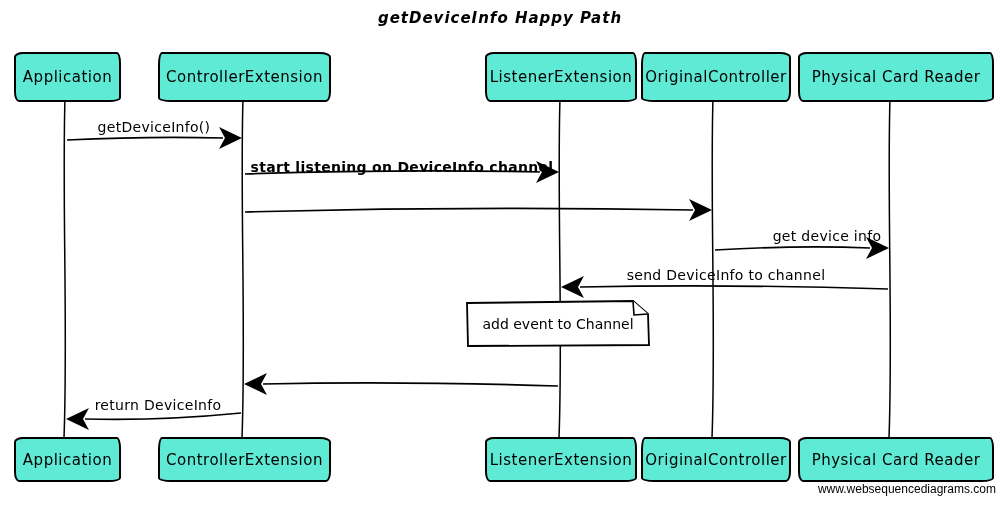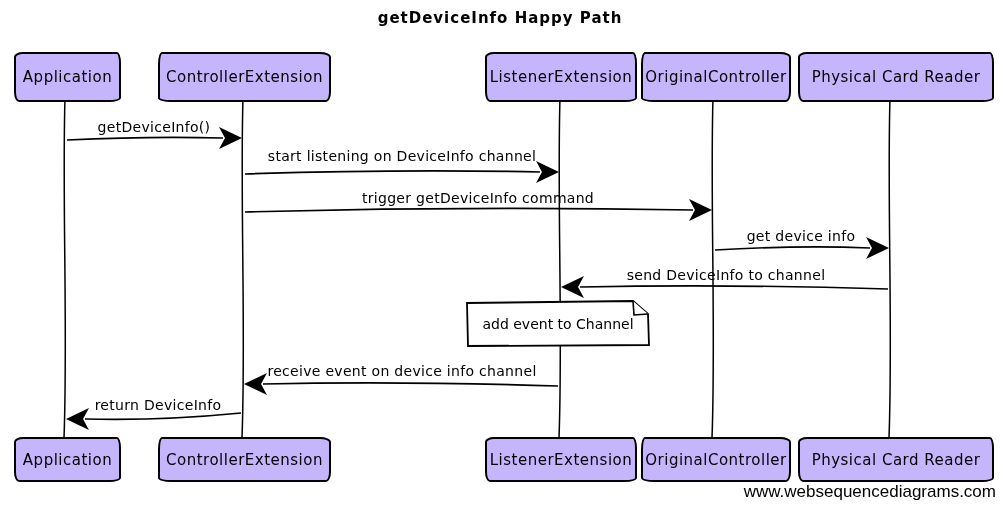--- a/index.html
+++ b/index.html
@@ -3,40 +3,40 @@
 <meta charset="utf-8">
 <style>
   html,body{margin:0;padding:0;background:#fff;}
   #stage{
     position:relative;width:1003px;height:505px;background:#fff;overflow:hidden;
     font-family:"DejaVu Sans",sans-serif;color:#000;
   }
   #diagram-svg{position:absolute;left:0;top:0;z-index:1;}
   .title{
     position:absolute;left:0;top:9px;width:1000px;text-align:center;
-    font-size:15px;font-weight:bold;letter-spacing:1px;z-index:3;
+    font-size:15px;font-weight:bold;letter-spacing:1px;z-index:3;font-style:italic;
   }
   .actor{
     position:absolute;display:flex;align-items:center;justify-content:center;
-    background:#c4b5fd;border:2px solid #000;z-index:4;
+    background:#5eead4;border:2px solid #000;z-index:4;
     border-radius:9px 4px 12px 5px / 5px 11px 4px 10px;
     font-size:15px;letter-spacing:0.5px;white-space:nowrap;
   }
   .actor.alt{border-radius:4px 11px 5px 13px / 12px 5px 10px 4px;text-align:right;}
   .msg-label{
     position:absolute;width:340px;text-align:center;font-size:14px;
     letter-spacing:0.3px;z-index:2;white-space:nowrap;
   }
   .note-label{
     position:absolute;left:467px;top:301px;width:182px;height:45px;
     display:flex;align-items:center;justify-content:center;
     font-size:14px;z-index:3;white-space:nowrap;
   }
   .footer{
-    position:absolute;right:7px;top:482px;font-size:17px;
+    position:absolute;right:7px;top:482px;font-size:12px;
     font-family:"Liberation Sans",sans-serif;z-index:3;
   }
 </style>
 </head>
 <body>
 
 <div id="stage">
 
   <div class="title">getDeviceInfo Happy Path</div>
 
@@ -86,25 +86,23 @@
     <span>ListenerExtension</span>
   </div>
   <div class="actor alt" style="left:641px;top:52px;width:146px;height:46px;">
     <span>OriginalController</span>
   </div>
   <div class="actor" style="left:798px;top:52px;width:192px;height:46px;">
     <span>Physical Card Reader</span>
   </div>
 
   <div class="msg-label" style="left:-16px;top:119px;">getDeviceInfo()</div>
-  <div class="msg-label" style="left:232px;top:148px;">start listening on DeviceInfo channel</div>
-  <div class="msg-label" style="left:308px;top:190px;">trigger getDeviceInfo command</div>
-  <div class="msg-label" style="left:631px;top:228px;">get device info</div>
+  <div class="msg-label" style="left:232px;top:159px;font-weight:bold;">start listening on DeviceInfo channel</div>
+  <div class="msg-label" style="left:657px;top:228px;">get device info</div>
   <div class="msg-label" style="left:556px;top:267px;">send DeviceInfo to channel</div>
-  <div class="msg-label" style="left:232px;top:363px;">receive event on device info channel</div>
   <div class="msg-label" style="left:-12px;top:397px;">return DeviceInfo</div>
 
   <div class="note-label">add event to Channel</div>
 
   <div class="actor" style="left:14px;top:437px;width:103px;height:41px;">
     <span>Application</span>
   </div>
   <div class="actor alt" style="left:158px;top:437px;width:169px;height:41px;">
     <span>ControllerExtension</span>
   </div>

